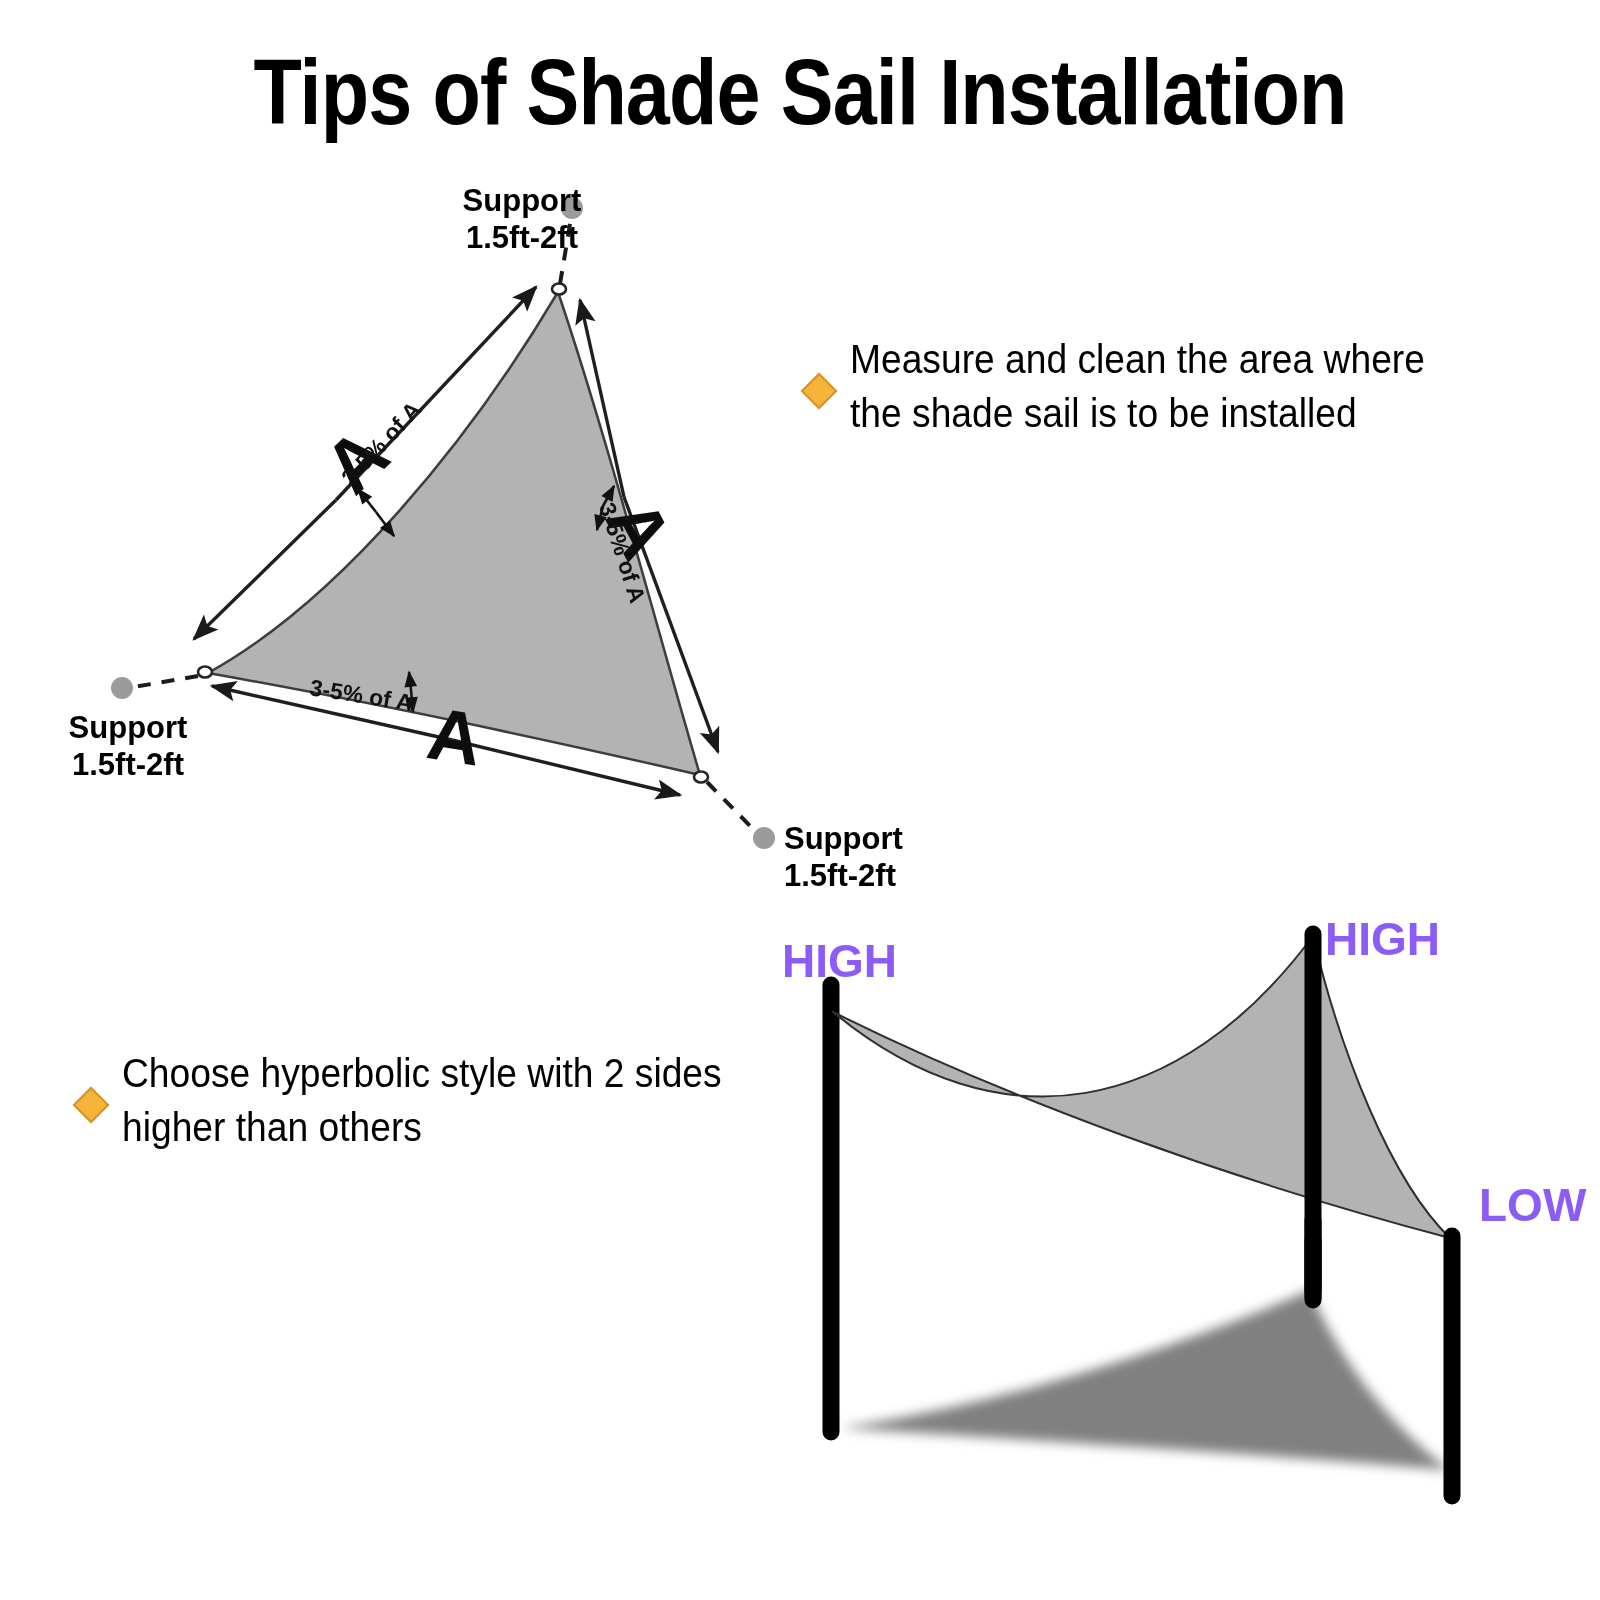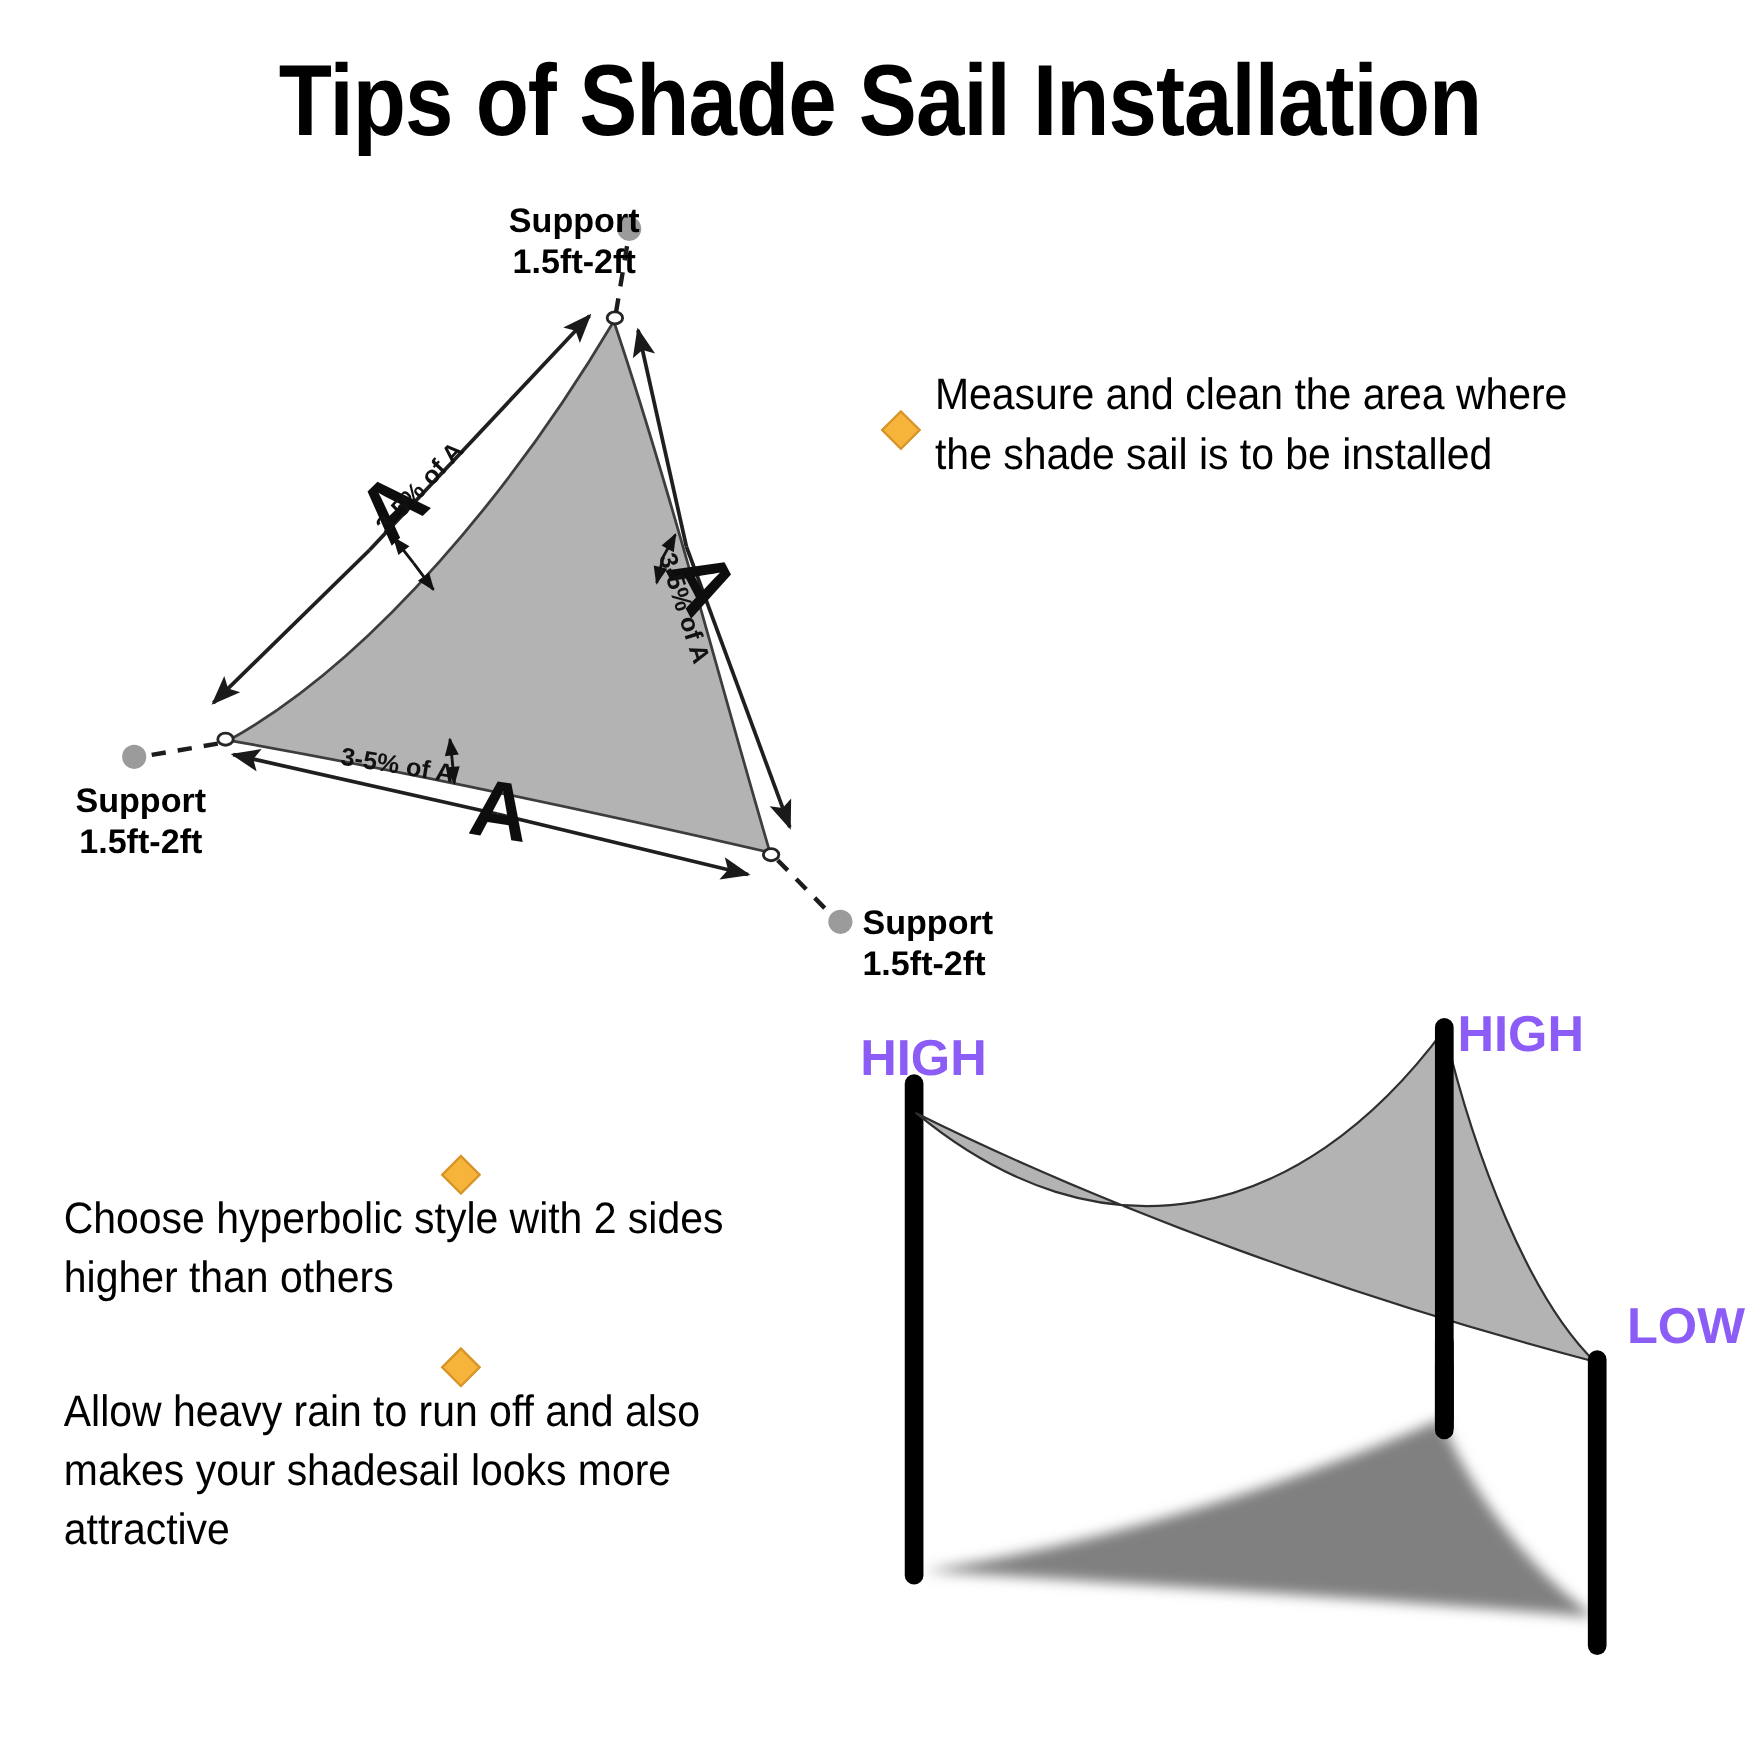--- a/index.html
+++ b/index.html
@@ -103,21 +103,21 @@
     transform: scaleX(0.93);
     transform-origin: 0 50%;
   }
 
   #bullets-right { left: 806px; top: 332px; width: 720px; }
   #bullets-right .bullet-text { width: 760px; }
   #bullets-right .bullet-item { margin-bottom: 30px; }
 
   #bullets-left { left: 78px; top: 1046px; width: 700px; }
   #bullets-left .bullet-text { width: 740px; }
-  #bullets-left .bullet-item { margin-bottom: 32px; flex-direction: column; }
+  #bullets-left .bullet-item { margin-bottom: 32px; }
 
   
   .pole-label {
     position: absolute;
     font-family: "Liberation Sans", sans-serif;
     font-weight: bold;
     font-size: 46px;
     line-height: 46px;
     color: #8b5cf6;
     white-space: nowrap;
@@ -207,24 +207,20 @@
     <span class="bullet-diamond"></span>
     <span class="bullet-text">Measure and clean the area where the shade sail is to be installed</span>
   </div>
 </div>
 
 <div id="bullets-left" class="bullet-list">
   <div class="bullet-item">
     <span class="bullet-diamond"></span>
     <span class="bullet-text">Choose hyperbolic style with 2 sides higher than others</span>
   </div>
-  <div class="bullet-item">
-    <span class="bullet-diamond"></span>
-    <span class="bullet-text">Allow heavy rain to run off and also makes your shadesail looks more attractive</span>
-  </div>
 </div>
 
 <svg class="canvas" id="hyperbolic-canvas" viewBox="0 0 1600 1600" xmlns="http://www.w3.org/2000/svg">
   <defs>
     <filter id="softshadow" x="-25%" y="-25%" width="150%" height="150%">
       <feGaussianBlur stdDeviation="6"></feGaussianBlur>
     </filter>
   </defs>
 
   <g>

